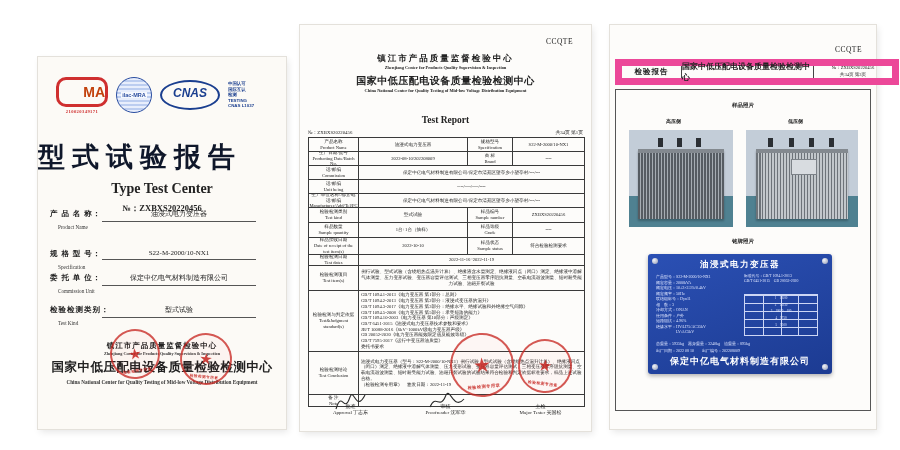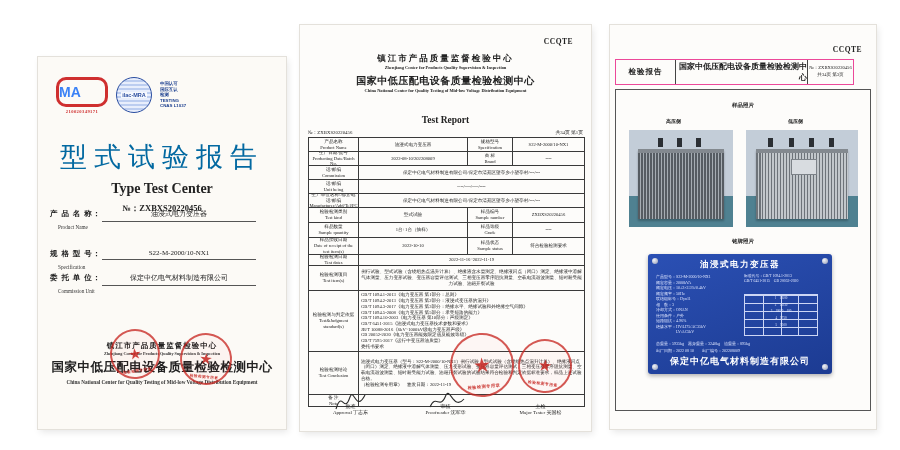--- a/index.html
+++ b/index.html
@@ -5,54 +5,54 @@
   html,body{margin:0;padding:0;}
   body{width:900px;height:450px;background:#ffffff;position:relative;overflow:hidden;
        font-family:"Liberation Serif", serif;color:#222;}
   .page{position:absolute;background:#fdfcfa;box-shadow:0 0 0 1px #e4e1db, 2px 3px 7px rgba(0,0,0,.10);}
   .pre{white-space:pre-line;}
   .ctr{text-align:center;}
   
   #cover{left:38px;top:57px;width:248px;height:372px;background:#fcfaf6;}
   .logo-row{position:absolute;top:16px;left:18px;width:212px;height:44px;display:flex;align-items:center;gap:8px;}
   .cma-wrap{width:52px;text-align:center;}
-  .cma-box{width:46px;height:24px;border:3px solid #cf2f2f;border-radius:10px;color:#3b82f6;
-           font-weight:bold;font-size:14px;line-height:24px;text-align:left;font-family:"Liberation Sans",sans-serif;}
+  .cma-box{width:46px;height:24px;border:3px solid #cf2f2f;border-radius:10px;color:#c2410c;
+           font-weight:bold;font-size:14px;line-height:24px;text-align:right;font-family:"Liberation Sans",sans-serif;}
   .cma-num{font-size:4.6px;color:#cf2f2f;font-weight:bold;letter-spacing:.4px;margin-top:2px;}
   .ilac{width:34px;height:34px;border-radius:50%;border:1.5px solid #2a4da0;
         background:repeating-linear-gradient(0deg,#e8eefc 0 2px,#bccdf0 2px 4px);
         display:flex;align-items:center;justify-content:center;}
   .ilac span{background:rgba(255,255,255,.85);color:#2a4da0;font-weight:bold;font-size:5.5px;padding:0 1px;
              font-family:"Liberation Sans",sans-serif;}
   .cnas-oval{width:56px;height:26px;border:2.5px solid #1a3e8f;border-radius:50%;color:#1a3e8f;
              font-style:italic;font-weight:bold;font-size:12px;line-height:22px;text-align:center;
              font-family:"Liberation Sans",sans-serif;}
   .cnas-side{font-size:4.4px;line-height:1.25;color:#1a3e8f;font-weight:bold;font-family:"Liberation Sans",sans-serif;}
-  .cover-title{position:absolute;top:82px;left:0;width:100%;text-align:center;font-size:27px;font-weight:normal;
-               letter-spacing:7px;color:#0369a1;}
+  .cover-title{position:absolute;top:82px;left:0;width:100%;font-size:27px;font-weight:bold;
+               letter-spacing:7px;color:#0f172a;}
   .cover-title-en{position:absolute;top:124px;left:0;width:100%;text-align:center;font-size:14px;font-weight:bold;}
   .cover-no{position:absolute;top:146px;left:0;width:100%;text-align:center;font-size:8.5px;font-weight:bold;}
   .field{position:absolute;left:12px;width:224px;height:32px;}
   .field .cn{position:absolute;left:0;top:0;font-size:7.5px;font-weight:bold;letter-spacing:1px;}
   .field .en{position:absolute;left:8px;top:15px;font-size:5.2px;color:#333;}
   .field .val{position:absolute;left:52px;top:0;width:154px;text-align:center;font-size:7px;
               border-bottom:1px solid #555;padding-bottom:2px;}
   .cover-footer{position:absolute;left:0;width:100%;text-align:center;}
   .f-org1{top:284px;font-size:7.5px;font-weight:bold;letter-spacing:1px;}
   .f-org1en{top:294px;font-size:4.2px;color:#333;font-weight:bold;}
   .f-org2{top:302px;font-size:12.5px;font-weight:bold;letter-spacing:.5px;}
   .f-org2en{top:322px;font-size:5.2px;font-weight:bold;color:#333;}
   
   .stamp{position:absolute;border-radius:50%;border:2px solid rgba(198,35,30,.75);color:rgba(198,35,30,.85);
          display:flex;align-items:center;justify-content:center;background:rgba(255,60,50,.03);}
   .stamp .star{font-size:15px;line-height:1;}
   .stamp .stxt{position:absolute;bottom:4px;left:0;width:100%;text-align:center;font-size:3.6px;font-weight:bold;letter-spacing:.5px;}
   
   #report{left:300px;top:25px;width:291px;height:406px;}
-  .ccqte{position:absolute;font-size:7.5px;font-weight:bold;letter-spacing:.5px;}
+  .ccqte{position:absolute;font-size:7.5px;font-weight:normal;letter-spacing:.5px;}
   .r-org1{position:absolute;top:28px;left:0;width:100%;font-size:8.5px;font-weight:bold;letter-spacing:2px;}
   .r-org1en{position:absolute;top:40px;left:0;width:100%;font-size:4.4px;font-weight:bold;}
   .r-org2{position:absolute;top:49px;left:0;width:100%;font-size:10px;font-weight:bold;letter-spacing:.5px;}
   .r-org2en{position:absolute;top:63px;left:0;width:100%;font-size:4.4px;font-weight:bold;}
   .r-title{position:absolute;top:74px;left:0;width:100%;font-size:10.5px;font-weight:bold;letter-spacing:5px;}
   .r-title-en{position:absolute;top:90px;left:0;width:100%;font-size:9.5px;font-weight:bold;}
   .r-no{position:absolute;top:104px;left:8px;font-size:4.8px;}
   .r-pages{position:absolute;top:104px;right:8px;font-size:4.8px;}
   .rtable{position:absolute;top:112px;left:8px;width:275px;border:1px solid #3a3a3a;
           font-size:4.6px;line-height:1.25;}
@@ -65,21 +65,21 @@
   .c2{width:109px;flex:none;}
   .c3{width:45px;flex:none;}
   .c4{flex:1;}
   .wide{flex:1;}
   .left-al{justify-content:flex-start;text-align:left;}
   .sig-row{position:absolute;top:378px;left:8px;width:275px;display:flex;justify-content:space-between;font-size:5px;}
   .sig{width:85px;text-align:center;position:relative;}
   .sig svg{position:absolute;top:-14px;left:24px;}
   
   #photos{left:610px;top:25px;width:266px;height:404px;}
-  .ph-header{position:absolute;top:34px;left:5px;width:239px;height:26px;border:1px solid #ec4899;display:flex;box-sizing:border-box;text-align:right;}
+  .ph-header{position:absolute;top:34px;left:5px;width:284px;height:26px;border:7px solid #ec4899;display:flex;box-sizing:border-box;}
   .ph-h-cell{border-right:1px solid #444;display:flex;align-items:center;justify-content:center;box-sizing:border-box;}
   .ph-h1{width:60px;font-size:7.5px;font-weight:bold;letter-spacing:1px;}
   .ph-h2{width:132px;font-size:8px;font-weight:bold;}
   .ph-h3{flex:1;border-right:none;font-size:4.6px;flex-direction:column;line-height:1.5;}
   .ph-box{position:absolute;top:64px;left:5px;width:256px;height:322px;border:1px solid #555;box-sizing:border-box;}
   .ph-title{position:absolute;left:0;width:100%;text-align:center;font-size:5.5px;font-weight:bold;}
   .photo{position:absolute;top:40px;height:97px;overflow:hidden;background:linear-gradient(#c3cdd8 0 68%,#4f8191 68% 100%);}
   .p1{left:13px;width:104px;}
   .p2{left:130px;width:112px;}
   .plab{position:absolute;top:28px;font-size:5px;font-weight:bold;}
@@ -111,20 +111,21 @@
 
 <div class="page" id="cover">
   <div class="logo-row">
     <div class="cma-wrap">
       <div class="cma-box">MA</div>
       <div class="cma-num">210020349171</div>
     </div>
     <div class="ilac">
       <span>ilac-MRA</span>
     </div>
+    <div class="cnas-oval">CNAS</div>
     <div class="cnas-side pre">中国认可
 国际互认
 检测
 TESTING
 CNAS L1037</div>
   </div>
 
   <div class="cover-title">型式试验报告</div>
   <div class="cover-title-en">Type Test Center</div>
   <div class="cover-no">№：ZXBXS20220456</div>
@@ -136,20 +137,25 @@
   </div>
   <div class="field" style="top:192px;">
     <span class="cn">规 格 型 号：</span>
     <span class="en">Specification</span>
     <span class="val">S22-M-2000/10-NX1</span>
   </div>
   <div class="field" style="top:216px;text-decoration:underline;">
     <span class="cn">委 托 单 位：</span>
     <span class="en">Commission Unit</span>
     <span class="val">保定中亿电气材料制造有限公司</span>
+  </div>
+  <div class="field" style="top:248px;">
+    <span class="cn">检验检测类别：</span>
+    <span class="en">Test Kind</span>
+    <span class="val">型式试验</span>
   </div>
 
   <div class="cover-footer f-org1" style="position:absolute;">镇江市产品质量监督检验中心</div>
   <div class="cover-footer f-org1en" style="position:absolute;">Zhenjiang Center for Products Quality Supervision &amp; Inspection</div>
   <div class="cover-footer f-org2" style="position:absolute;">国家中低压配电设备质量检验检测中心</div>
   <div class="cover-footer f-org2en" style="position:absolute;">China National Center for Quality Testing of Mid-low Voltage Distribution Equipment</div>
 
   <div class="stamp" style="left:72px;top:272px;width:46px;height:46px;transform:rotate(-8deg);">
     <span class="star">★</span>
     <span class="stxt">检验检测专用章</span>

